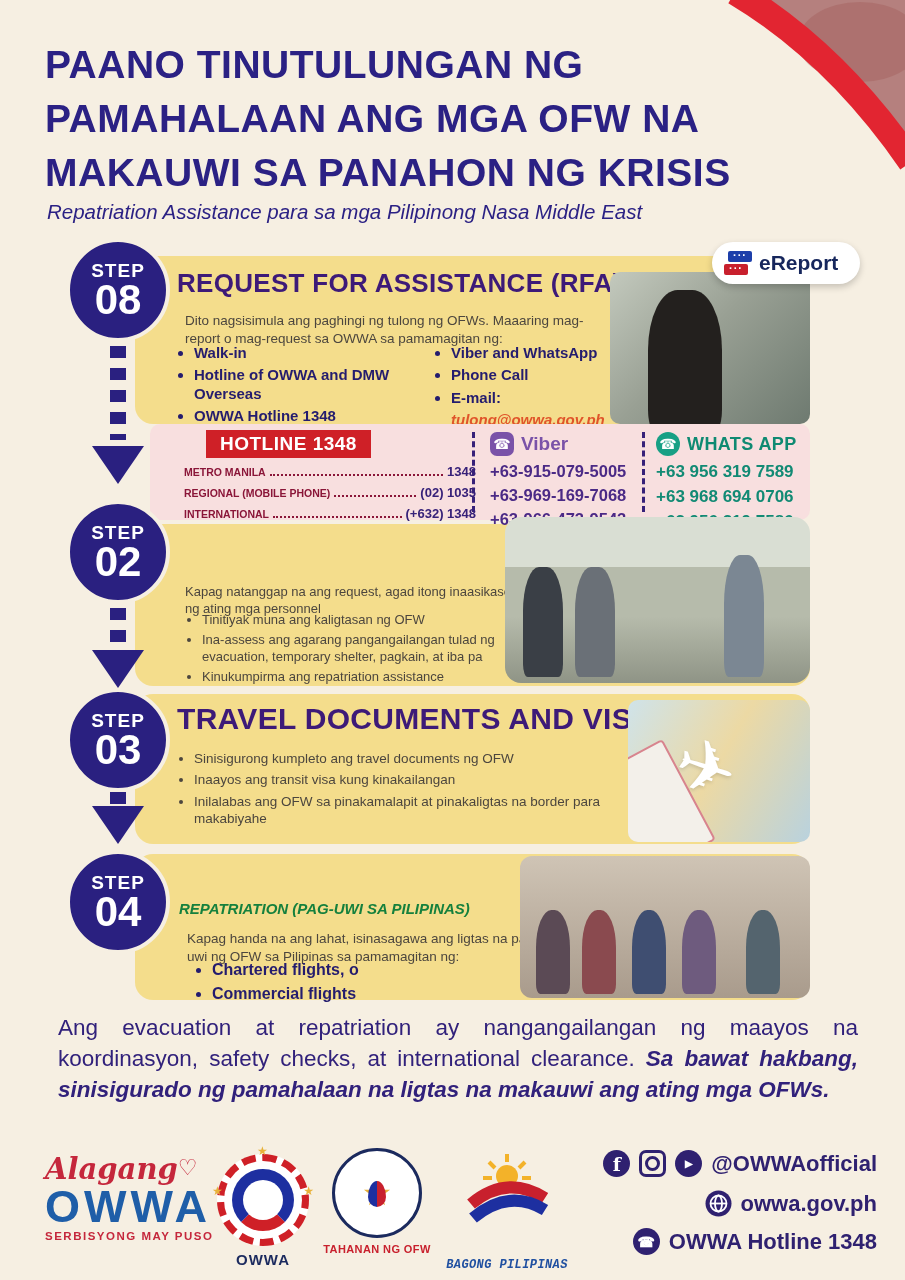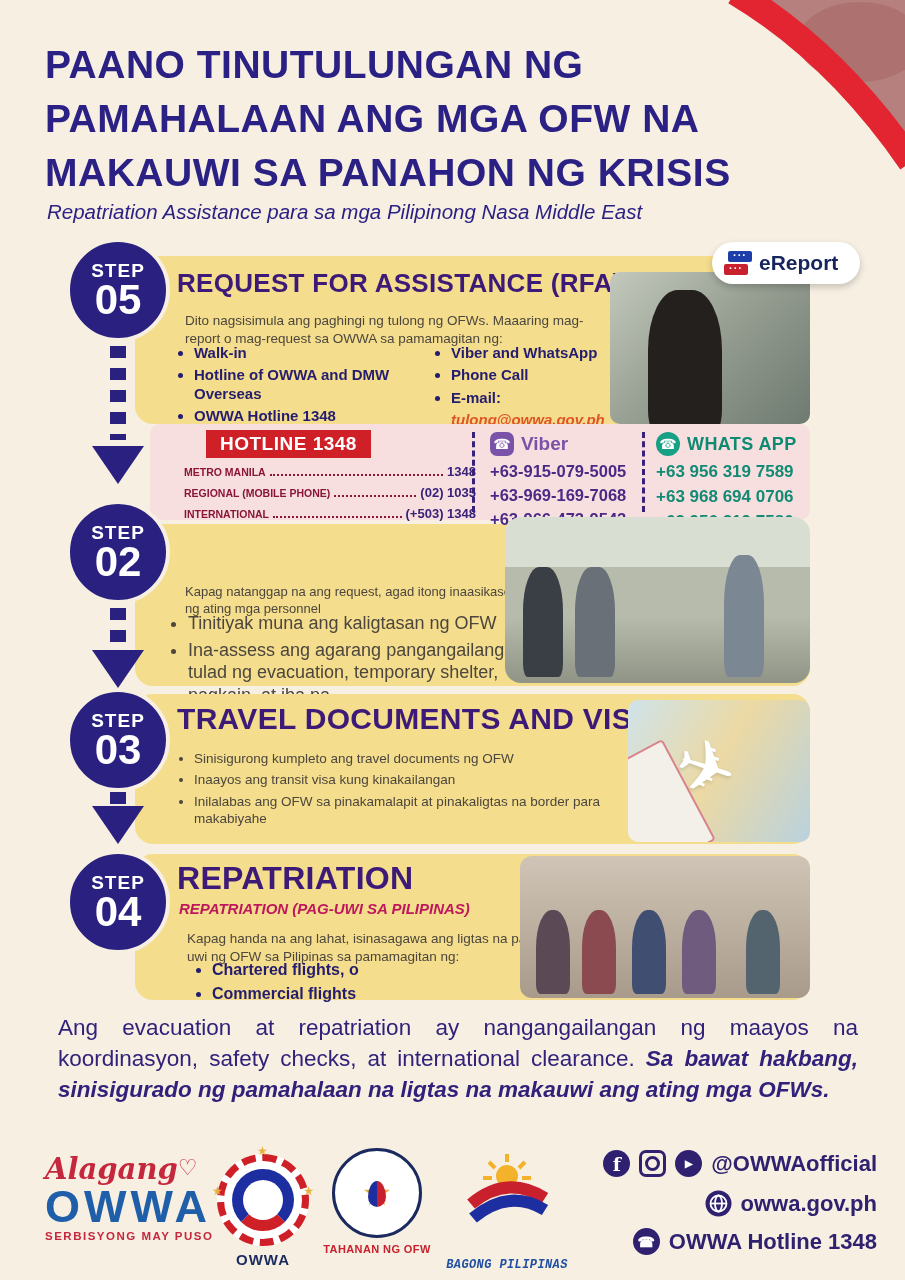--- a/index.html
+++ b/index.html
@@ -26,21 +26,21 @@
     border-left:26px solid transparent;border-right:26px solid transparent;
     border-top:38px solid #2a2080;}
   
   .card{position:absolute;left:135px;width:675px;background:#f4dd8c;border-radius:18px;z-index:1;}
   .card h2{position:absolute;margin:0;color:#3d1a78;font-weight:bold;letter-spacing:.3px;z-index:3;}
   .body-text{position:absolute;margin:8px;color:#4c463e;font-size:13.5px;line-height:1.3;z-index:3;}
   ul.blist{margin:0;padding-left:17px;}
   ul.blist li{margin-bottom:4px;}
   .b-navy{color:#241c6e;font-weight:bold;font-size:15px;line-height:1.22;}
   .email{color:#e0542a;font-weight:bold;font-style:italic;font-size:15px;margin:2px 0 0 17px;}
-  .sub-italic{position:absolute;margin:0;color:#be185d;font-style:italic;font-weight:bold;font-size:15px;z-index:3;}
+  .sub-italic{position:absolute;margin:0;color:#15803d;font-style:italic;font-weight:bold;font-size:15px;z-index:3;}
   
   .photo{position:absolute;z-index:2;overflow:hidden;}
   .ph1{left:610px;top:272px;width:200px;height:152px;border-radius:10px;
     background:linear-gradient(135deg,#c3c9bd,#99a094 45%,#6e7a70);}
   .ph1 .sil{position:absolute;left:38px;top:18px;width:74px;height:150px;border-radius:40% 40% 20% 20%;background:#23201e;}
   .ph2{left:505px;top:517px;width:305px;height:166px;border-radius:16px;
     background:linear-gradient(#d9ded3 0 30%,#b6bbab 30% 60%,#8f9486);}
   .ph2 .fig{position:absolute;bottom:6px;width:40px;height:110px;border-radius:40% 40% 12% 12%;background:#3a3f46;}
   .ph3{left:628px;top:700px;width:182px;height:142px;border-radius:10px;
     background:linear-gradient(120deg,#cfe3ea,#ecd9a4 48%,#b9d2de);}
@@ -133,21 +133,21 @@
 
 <div class="title">
   <div>PAANO TINUTULUNGAN NG</div>
   <div>PAMAHALAAN ANG MGA OFW NA</div>
   <div>MAKAUWI SA PANAHON NG KRISIS</div>
 </div>
 <div class="subtitle">Repatriation Assistance para sa mga Pilipinong Nasa Middle East</div>
 
 <div class="step-circle" style="top:238px;">
   <span class="s-label">STEP</span>
-  <span class="s-num">05</span>
+  <span class="s-num">08</span>
 </div>
 <div class="dots" style="top:346px;height:94px;"></div>
 <div class="arrow-down" style="top:446px;"></div>
 
 <div class="step-circle" style="top:500px;">
   <span class="s-label">STEP</span>
   <span class="s-num">02</span>
 </div>
 <div class="dots" style="top:608px;height:38px;"></div>
 <div class="arrow-down" style="top:650px;"></div>
@@ -205,21 +205,21 @@
       <span class="h-num">1348</span>
     </div>
     <div class="h-row">
       <span class="h-label">REGIONAL (MOBILE PHONE)</span>
       <span class="h-leader"></span>
       <span class="h-num">(02) 1035</span>
     </div>
     <div class="h-row">
       <span class="h-label">INTERNATIONAL</span>
       <span class="h-leader"></span>
-      <span class="h-num">(+503) 1348</span>
+      <span class="h-num">(+632) 1348</span>
     </div>
   </div>
   <div class="vdash" style="left:322px;"></div>
   <div class="viber-col">
     <div class="net-head">
       <span class="ic-viber">☎</span>
       <span class="viber-title">Viber</span>
     </div>
     <div class="viber-num">+63-915-079-5005</div>
     <div class="viber-num">+63-969-169-7068</div>
@@ -232,21 +232,21 @@
       <span class="wa-title">WHATS APP</span>
     </div>
     <div class="wa-num">+63 956 319 7589</div>
     <div class="wa-num">+63 968 694 0706</div>
     <div class="wa-num">+63 956 319 7586</div>
   </div>
 </div>
 
 <section class="card" style="top:524px;height:162px;">
   <p class="body-text" style="left:42px;top:52px;width:335px;font-size:13px;">Kapag natanggap na ang request, agad itong inaasikaso ng ating mga personnel</p>
-  <ul class="blist body-text" style="left:36px;top:88px;width:350px;font-size:18px;line-height:1.25;">
+  <ul class="blist body-text" style="left:50px;top:88px;width:350px;font-size:13px;line-height:1.25;">
     <li>Tinitiyak muna ang kaligtasan ng OFW</li>
     <li>Ina-assess ang agarang pangangailangan tulad ng evacuation, temporary shelter, pagkain, at iba pa</li>
     <li>Kinukumpirma ang repatriation assistance</li>
   </ul>
 </section>
 
 <div class="photo ph2">
   <div class="fig" style="left:18px;"></div>
   <div class="fig" style="left:70px;background:#6a7077;"></div>
   <div class="fig" style="right:46px;background:#7b8793;height:122px;"></div>
@@ -260,21 +260,20 @@
     <li>Inilalabas ang OFW sa pinakamalapit at pinakaligtas na border para makabiyahe</li>
   </ul>
 </section>
 
 <div class="photo ph3">
   <div class="ticket"></div>
   <div class="plane">✈</div>
 </div>
 
 <section class="card" style="top:854px;height:146px;">
-  <h2 style="left:42px;top:6px;font-size:32px;">REPATRIATION</h2>
   <p class="sub-italic" style="left:44px;top:46px;">REPATRIATION (PAG-UWI SA PILIPINAS)</p>
   <p class="body-text" style="left:44px;top:68px;width:360px;font-size:13.5px;">Kapag handa na ang lahat, isinasagawa ang ligtas na pag-uwi ng OFW sa Pilipinas sa pamamagitan ng:</p>
   <ul class="blist b-navy" style="position:absolute;left:60px;top:106px;width:330px;font-size:16px;z-index:3;">
     <li>Chartered flights, o</li>
     <li>Commercial flights</li>
   </ul>
 </section>
 
 <div class="photo ph4">
   <div class="fig" style="left:16px;"></div>

